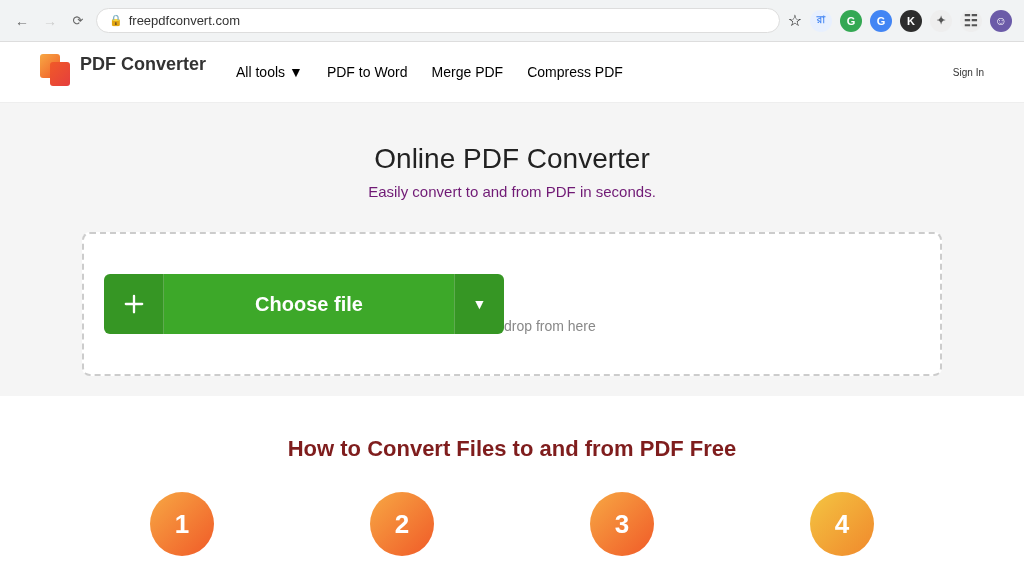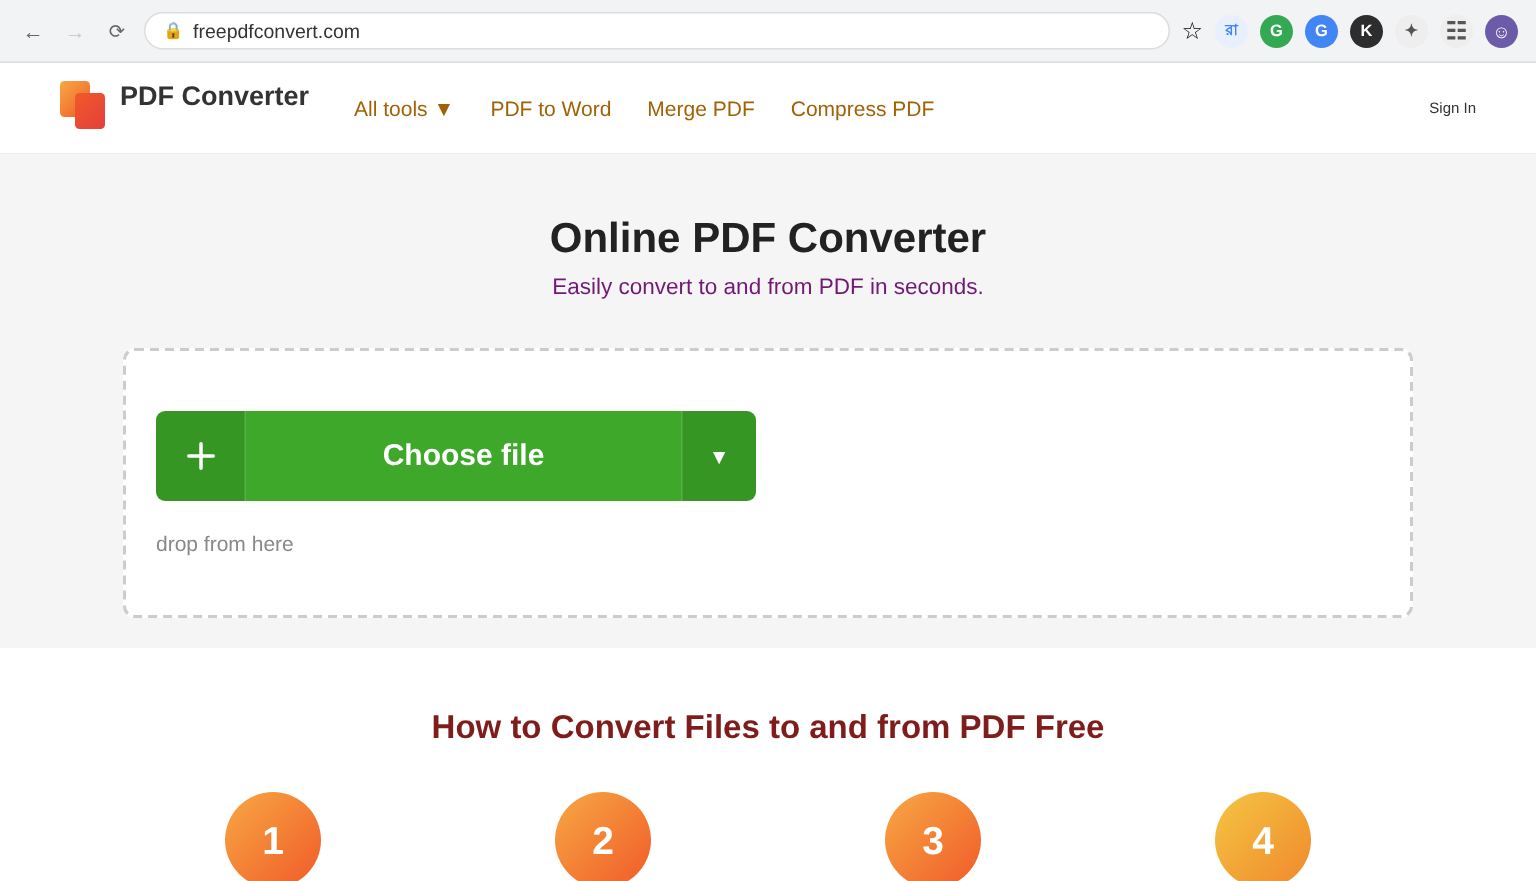--- a/index.html
+++ b/index.html
@@ -58,21 +58,21 @@
       display: flex; align-items: flex-start; gap: 4px;
       margin-right: 30px;
     }
     .logo-text {
       font-size: 18px; font-weight: bold; color: #333;
     }
     .nav-links {
       display: flex; align-items: center; gap: 24px; flex: 1;
     }
     .nav-link {
-      font-size: 14px; color: #a16207; cursor: pointer; display: flex; align-items: flex-end; gap: 4px;
+      font-size: 14px; color: #000000; cursor: pointer; display: flex; align-items: flex-end; gap: 4px;
       text-decoration: none;
     }
     .nav-actions {
       display: flex; align-items: center; gap: 16px;
     }
     .btn-signin {
       font-size: 10px; color: #333; cursor: pointer; background: none; border: none;
     }
     .btn-signup {
       font-size: 14px; color: #e53e3e; border: 2px solid #e53e3e;
@@ -80,38 +80,37 @@
       font-weight: bold;
     }
 
     
     .hero {
       background: #f5f5f5;
       padding: 40px 20px 20px;
       text-align: center;
     }
     .hero-title {
-      font-size: 28px; font-weight: bold; color: #222; margin-bottom: 8px;
+      font-size: 28px; font-weight: normal; color: #222; margin-bottom: 8px;
     }
     .hero-subtitle {
       font-size: 15px; color: #701a75; margin-bottom: 32px;
     }
 
     
     .upload-box {
       background: white;
       border: 2px dashed #ccc;
       border-radius: 8px;
       max-width: 860px;
       margin: 0 auto;
       padding: 40px 20px;
       display: flex;
-      flex-direction: column;
-      align-items: flex-start;
-      gap: 20px;
+      flex-direction: row;
+      align-items: flex-end;
     }
     .choose-file-btn {
       display: flex;
       align-items: center;
       background: #3da829;
       border: none;
       border-radius: 6px;
       cursor: pointer;
       overflow: hidden;
       width: 400px;

